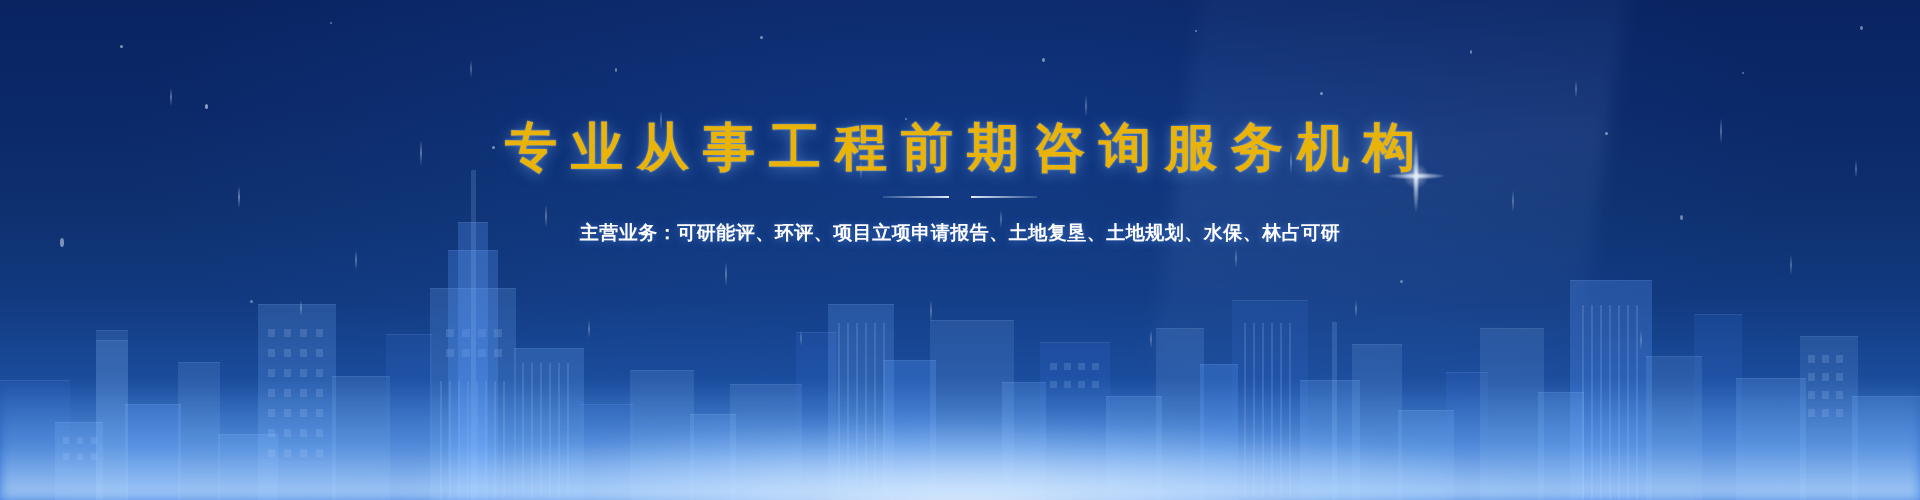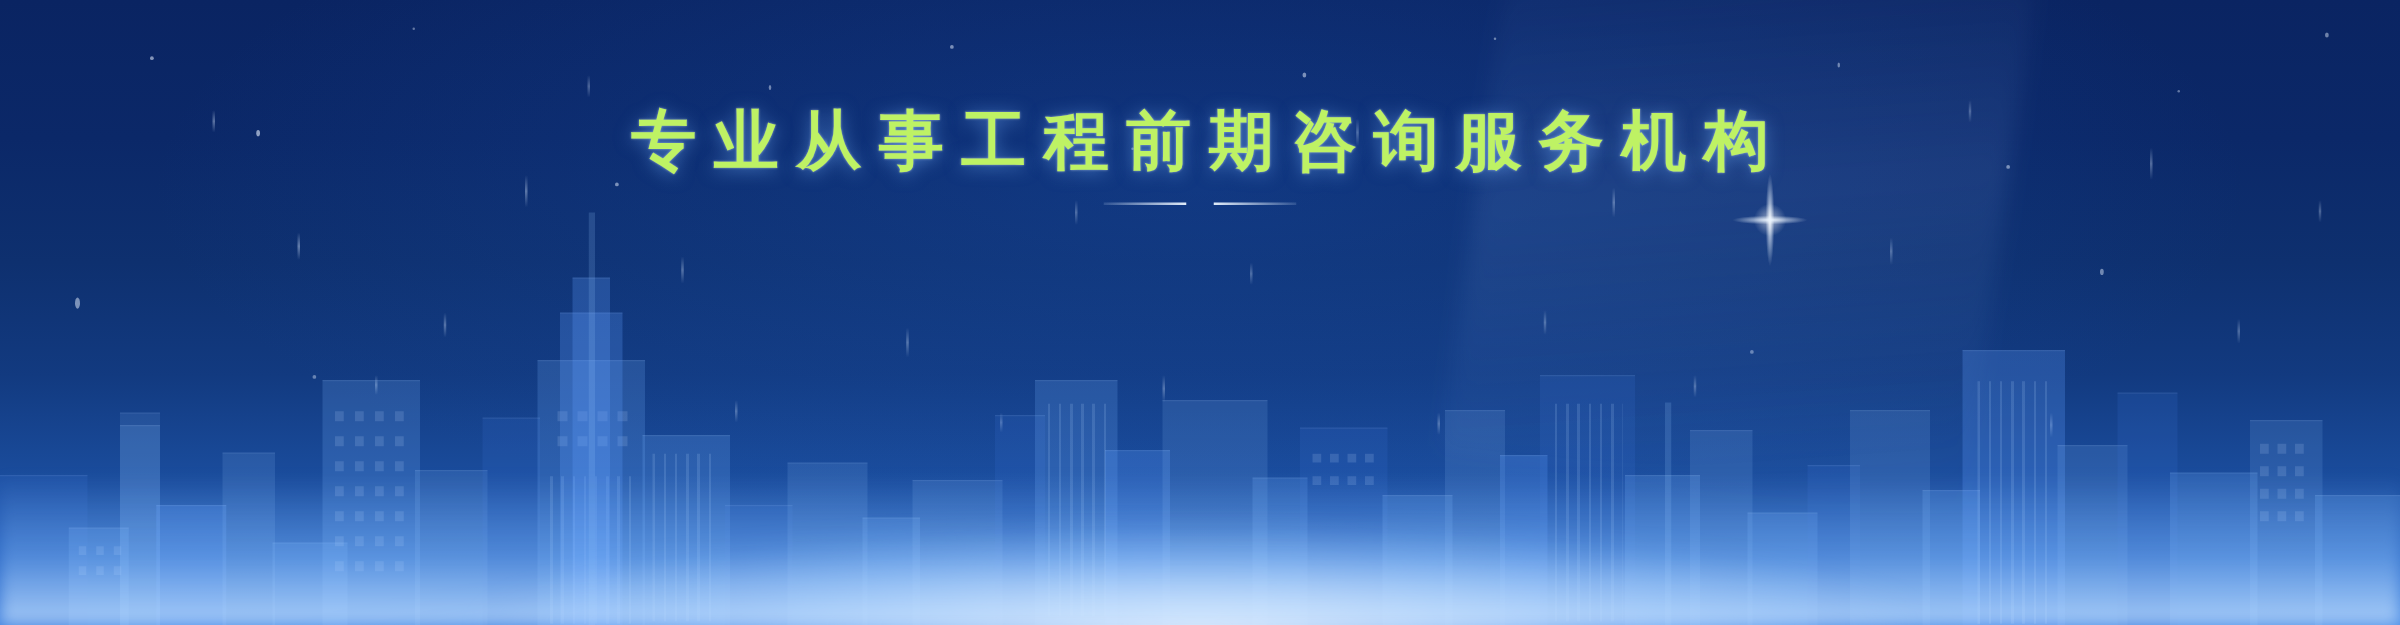--- a/index.html
+++ b/index.html
@@ -138,24 +138,24 @@
     filter:blur(6px);
   }
 
   
   .content{
     position:absolute; left:0; right:0; top:0;
     text-align:center;
     z-index:20;
   }
   .headline{
-    margin-top:84px;
+    margin-top:118px;
     font-size:52px;
     font-weight:bold;
-    color:#bef264;
+    color:#eab308;
     letter-spacing:14px;
     text-indent:14px;
     line-height:1.15;
     text-shadow:0 2px 14px rgba(120,180,255,0.55), 0 0 2px rgba(255,255,255,0.6);
     white-space:nowrap;
   }
   .subrow{
     display:flex;
     align-items:center;
     justify-content:center;
@@ -383,15 +383,16 @@
   <div class="bottom-fade"></div>
 
   <div class="content">
     <div class="headline">专业从事工程前期咨询服务机构</div>
 
     <div class="subrow">
       <span class="dash"></span>
       <span class="dash right"></span>
     </div>
 
+    <div class="services">主营业务：可研能评、环评、项目立项申请报告、土地复垦、土地规划、水保、林占可研</div>
   </div>
 
 </div>
 
 </body></html>

